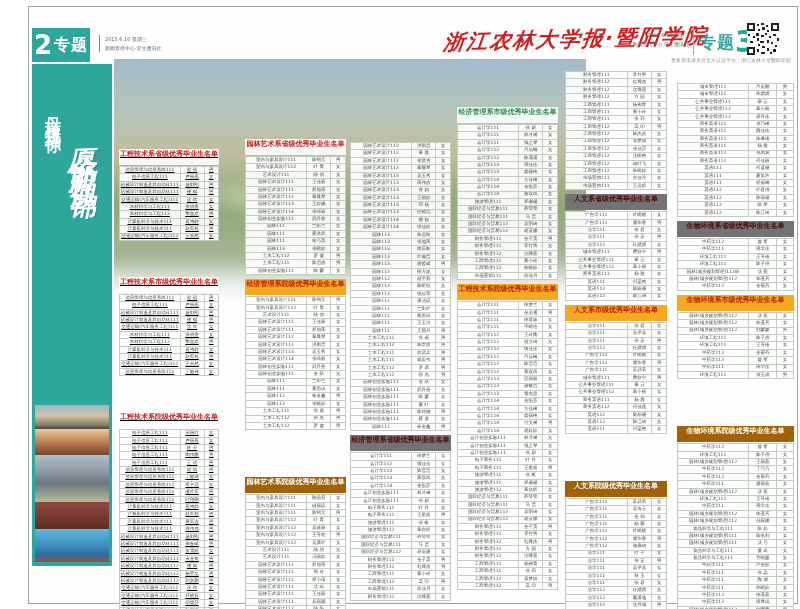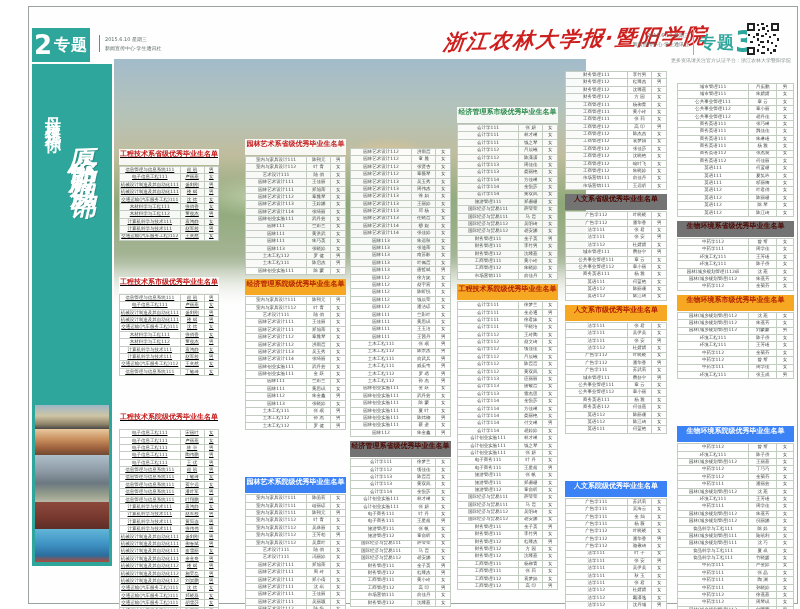--- a/index.html
+++ b/index.html
@@ -48,21 +48,21 @@
   .aerial::after{content:"";position:absolute;left:0;right:0;bottom:0;height:46px;
      background:linear-gradient(180deg,rgba(254,254,254,0),#fefefe);}
   
   .col{position:absolute;}
   .hdr{font-weight:bold;font-size:7px;line-height:11px;height:16px;text-align:center;
        margin:4px 0 1px 0;white-space:nowrap;overflow:hidden;}
   .col .hdr:first-child{margin-top:0;}
   .h-redtext{color:#c41d1d;background:rgba(255,255,255,.88);margin-top:36px;}
   .h-greentext{color:#2a8a4a;background:rgba(255,255,255,.88);}
   .h-orange{color:#b32000;background:#f7a823;}
-  .h-teal{color:#fff;background:#3b82f6;margin-top:47px;}
+  .h-teal{color:#fff;background:#a16207;margin-top:47px;}
   .h-redbg{color:#4d0600;background:#737373;}
   table.roster{border-collapse:collapse;width:100%;background:rgba(255,255,255,.93);
        table-layout:fixed;}
   .roster td{border:0.5px solid #c2ccc0;height:6.4px;font-size:4.5px;line-height:1;
        color:#434a45;text-align:center;padding:0;overflow:hidden;white-space:nowrap;}
   .roster td.c-class{width:62%;}
   .roster td.c-name{width:24%;}
   .roster td.c-gender{width:14%;}
 </style>
 </head>
@@ -686,21 +686,21 @@
               <td class="c-gender">女</td>
             </tr>
             <tr>
               <td class="c-class">园林艺术设计112</td>
               <td class="c-name">章雅琴</td>
               <td class="c-gender">女</td>
             </tr>
           </tbody>
         </table>
       </div>
-      <div class="col" style="left: 321px; top: 141px; width: 101px;">
+      <div class="col" style="left: 321px; top: 135px; width: 101px;">
         <table class="roster">
           <tbody>
             <tr>
               <td class="c-class">园林艺术设计112</td>
               <td class="c-name">洪雨霞</td>
               <td class="c-gender">女</td>
             </tr>
             <tr>
               <td class="c-class">园林艺术设计112</td>
               <td class="c-name">童 雅</td>

